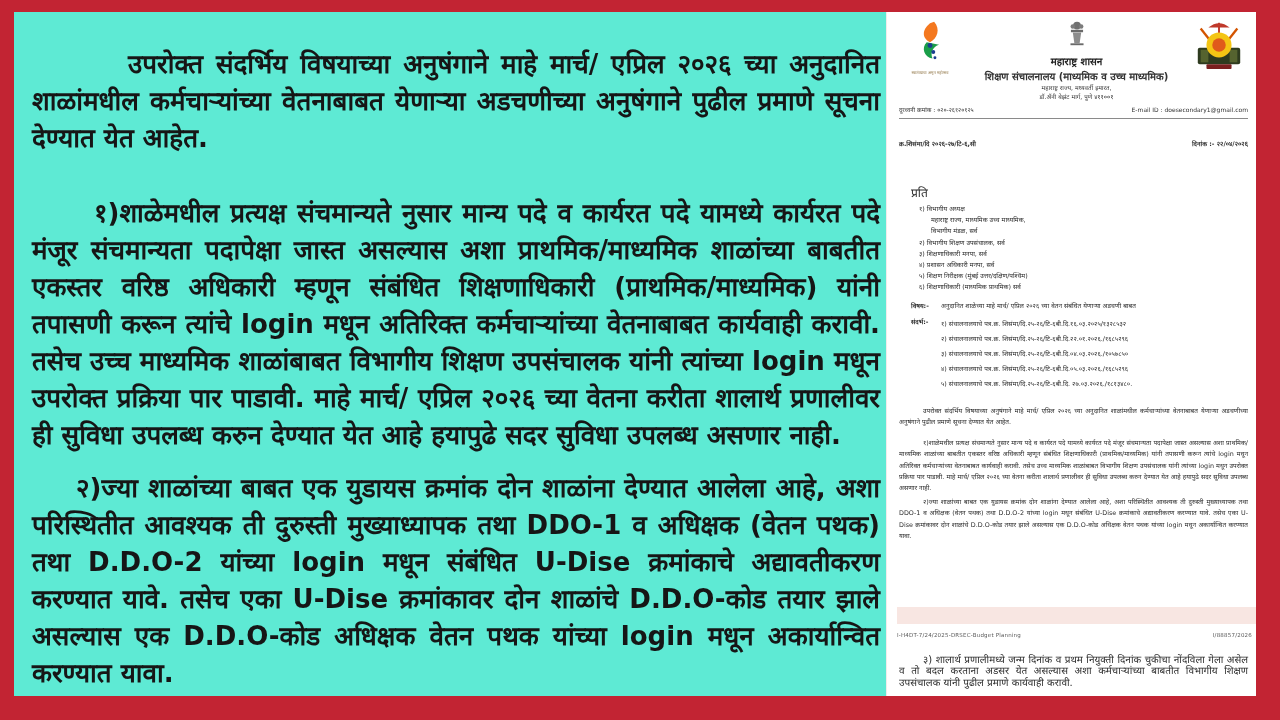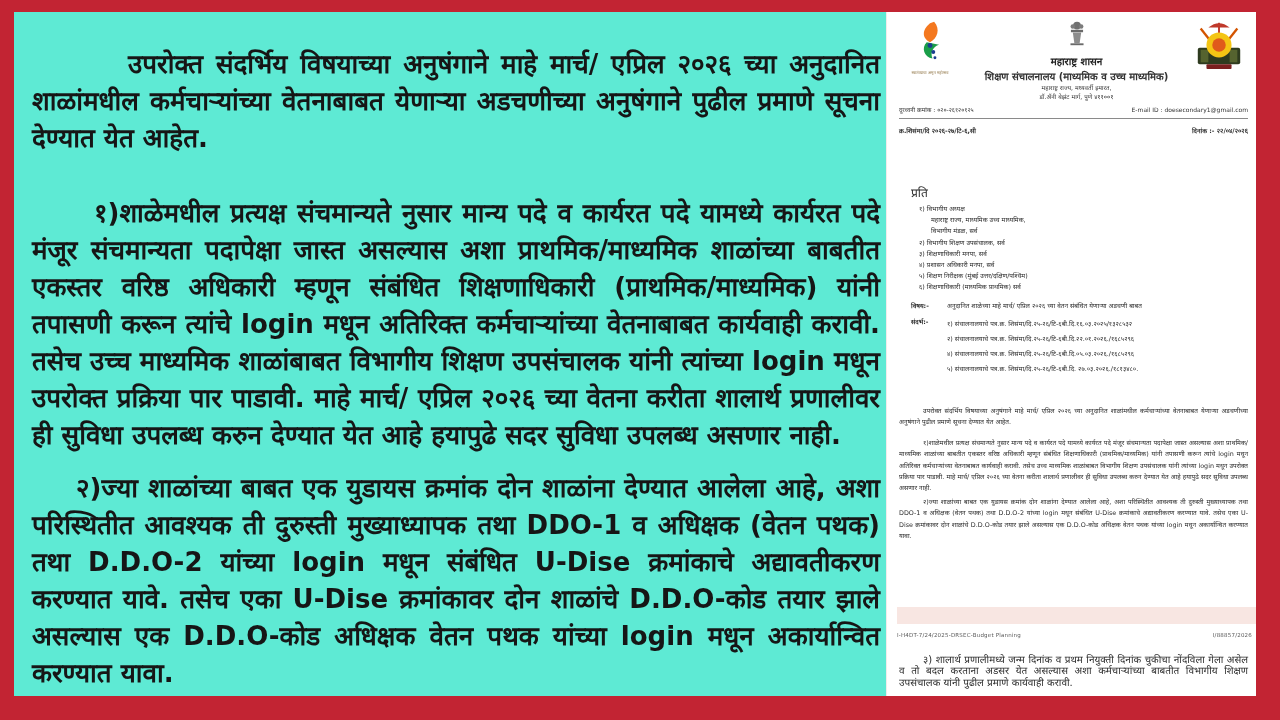--- a/index.html
+++ b/index.html
@@ -51,28 +51,28 @@
   .center-col { flex: 1; text-align: center; padding-top: 8px; }
   .govt-title { font-size: 10px; font-weight: bold; color: #222; margin-top: 2px; }
   .dept-line  { font-size: 10px; font-weight: bold; color: #333; margin-top: 1px; }
   .addr-line  { font-size: 6.2px; color: #333; }
   .contact-row {
     display: flex; justify-content: space-between;
     font-size: 6px; color: #333;
     margin-top: 5px; padding-bottom: 4px;
     border-bottom: 1px solid #8a8a8a;
   }
-  .ref-row { display: flex; justify-content: space-between; font-size: 6.4px; font-weight: bold; color: #2f2f2f; margin-top: 7px; }
+  .ref-row { display: flex; justify-content: space-between; font-size: 6.4px; font-weight: bold; color: #2f2f2f; margin-top: 20px; }
 
   .lh-mid { position: absolute; top: 172px; left: 24px; right: 8px; font-size: 6.4px; color: #2c2c2c; }
   .to-label { font-size: 12px; margin-bottom: 3px; }
   .recipients { padding-left: 8px; }
   .recipients div { line-height: 11.2px; }
   .recipients .cont { padding-left: 12px; }
-  .subject-row, .refs-row { display: grid; grid-template-columns: 26px 1fr; column-gap: 10px; margin-top: 7px; }
+  .subject-row, .refs-row { display: grid; grid-template-columns: 26px 1fr; column-gap: 4px; margin-top: 7px; }
   .subject-row .lbl, .refs-row .lbl { font-weight: bold; }
   .refs-list div { line-height: 15px; }
 
   .lh-body { position: absolute; top: 394px; left: 12px; right: 8px; font-size: 6.4px; line-height: 11.4px; text-align: justify; color: #2c2c2c; }
   .lh-body p { text-indent: 24px; }
   .lb-intro { margin-bottom: 9px; }
   .lb-one   { margin-bottom: 2px; }
 
   .pink-band { position: absolute; top: 595px; left: 10px; right: 0; height: 17px; background: #f8e6e2; }
   .lh-footer {
@@ -168,20 +168,21 @@
       <div class="subject-row">
         <span class="lbl">विषय:-</span>
         <span>अनुदानित शाळेच्या माहे मार्च/ एप्रिल २०२६ च्या वेतन संबंधित येणाऱ्या अडचणी बाबत</span>
       </div>
 
       <div class="refs-row">
         <span class="lbl">संदर्भ:-</span>
         <span class="refs-list">
           <div>१) संचालनालयाचे पत्र.क्र. शिसंमा/दि.२५-२६/टि-६बी.दि.१६.०३.२०२५/१३२८५३२</div>
           <div>२) संचालनालयाचे पत्र.क्र. शिसंमा/दि.२५-२६/टि-६बी.दि.२२.०१.२०२६./१६८५२९६</div>
+          <div>३) संचालनालयाचे पत्र.क्र. शिसंमा/दि.२५-२६/टि-६बी.दि.०४.०३.२०२६./१०५७८५०</div>
           <div>४) संचालनालयाचे पत्र.क्र. शिसंमा/दि.२५-२६/टि-६बी.दि.०५.०३.२०२६./१६८५२९६</div>
           <div>५) संचालनालयाचे पत्र.क्र. शिसंमा/दि.२५-२६/टि-६बी.दि. २७.०३.२०२६./१८१३४८०.</div>
         </span>
       </div>
     </div>
 
     <div class="lh-body">
       <p class="lb-intro">उपरोक्त संदर्भिय विषयाच्या अनुषंगाने माहे मार्च/ एप्रिल २०२६ च्या अनुदानित शाळांमधील कर्मचाऱ्यांच्या वेतनाबाबत येणाऱ्या अडचणीच्या अनुषंगाने पुढील प्रमाणे सूचना देण्यात येत आहेत.</p>
       <p class="lb-one">१)शाळेमधील प्रत्यक्ष संचमान्यते नुसार मान्य पदे व कार्यरत पदे यामध्ये कार्यरत पदे मंजूर संचमान्यता पदापेक्षा जास्त असल्यास अशा प्राथमिक/माध्यमिक शाळांच्या बाबतीत एकस्तर वरिष्ठ अधिकारी म्हणून संबंधित शिक्षणाधिकारी (प्राथमिक/माध्यमिक) यांनी तपासणी करून त्यांचे login मधून अतिरिक्त कर्मचाऱ्यांच्या वेतनाबाबत कार्यवाही करावी. तसेच उच्च माध्यमिक शाळांबाबत विभागीय शिक्षण उपसंचालक यांनी त्यांच्या login मधून उपरोक्त प्रक्रिया पार पाडावी. माहे मार्च/ एप्रिल २०२६ च्या वेतना करीता शालार्थ प्रणालीवर ही सुविधा उपलब्ध करुन देण्यात येत आहे हयापुढे सदर सुविधा उपलब्ध असणार नाही.</p>
       <p class="lb-two">२)ज्या शाळांच्या बाबत एक युडायस क्रमांक दोन शाळांना देण्यात आलेला आहे, अशा परिस्थितीत आवश्यक ती दुरुस्ती मुख्याध्यापक तथा DDO-1 व अधिक्षक (वेतन पथक) तथा D.D.O-2 यांच्या login मधून संबंधित U-Dise क्रमांकाचे अद्यावतीकरण करण्यात यावे. तसेच एका U-Dise क्रमांकावर दोन शाळांचे D.D.O-कोड तयार झाले असल्यास एक D.D.O-कोड अधिक्षक वेतन पथक यांच्या login मधून अकार्यान्वित करण्यात यावा.</p>

